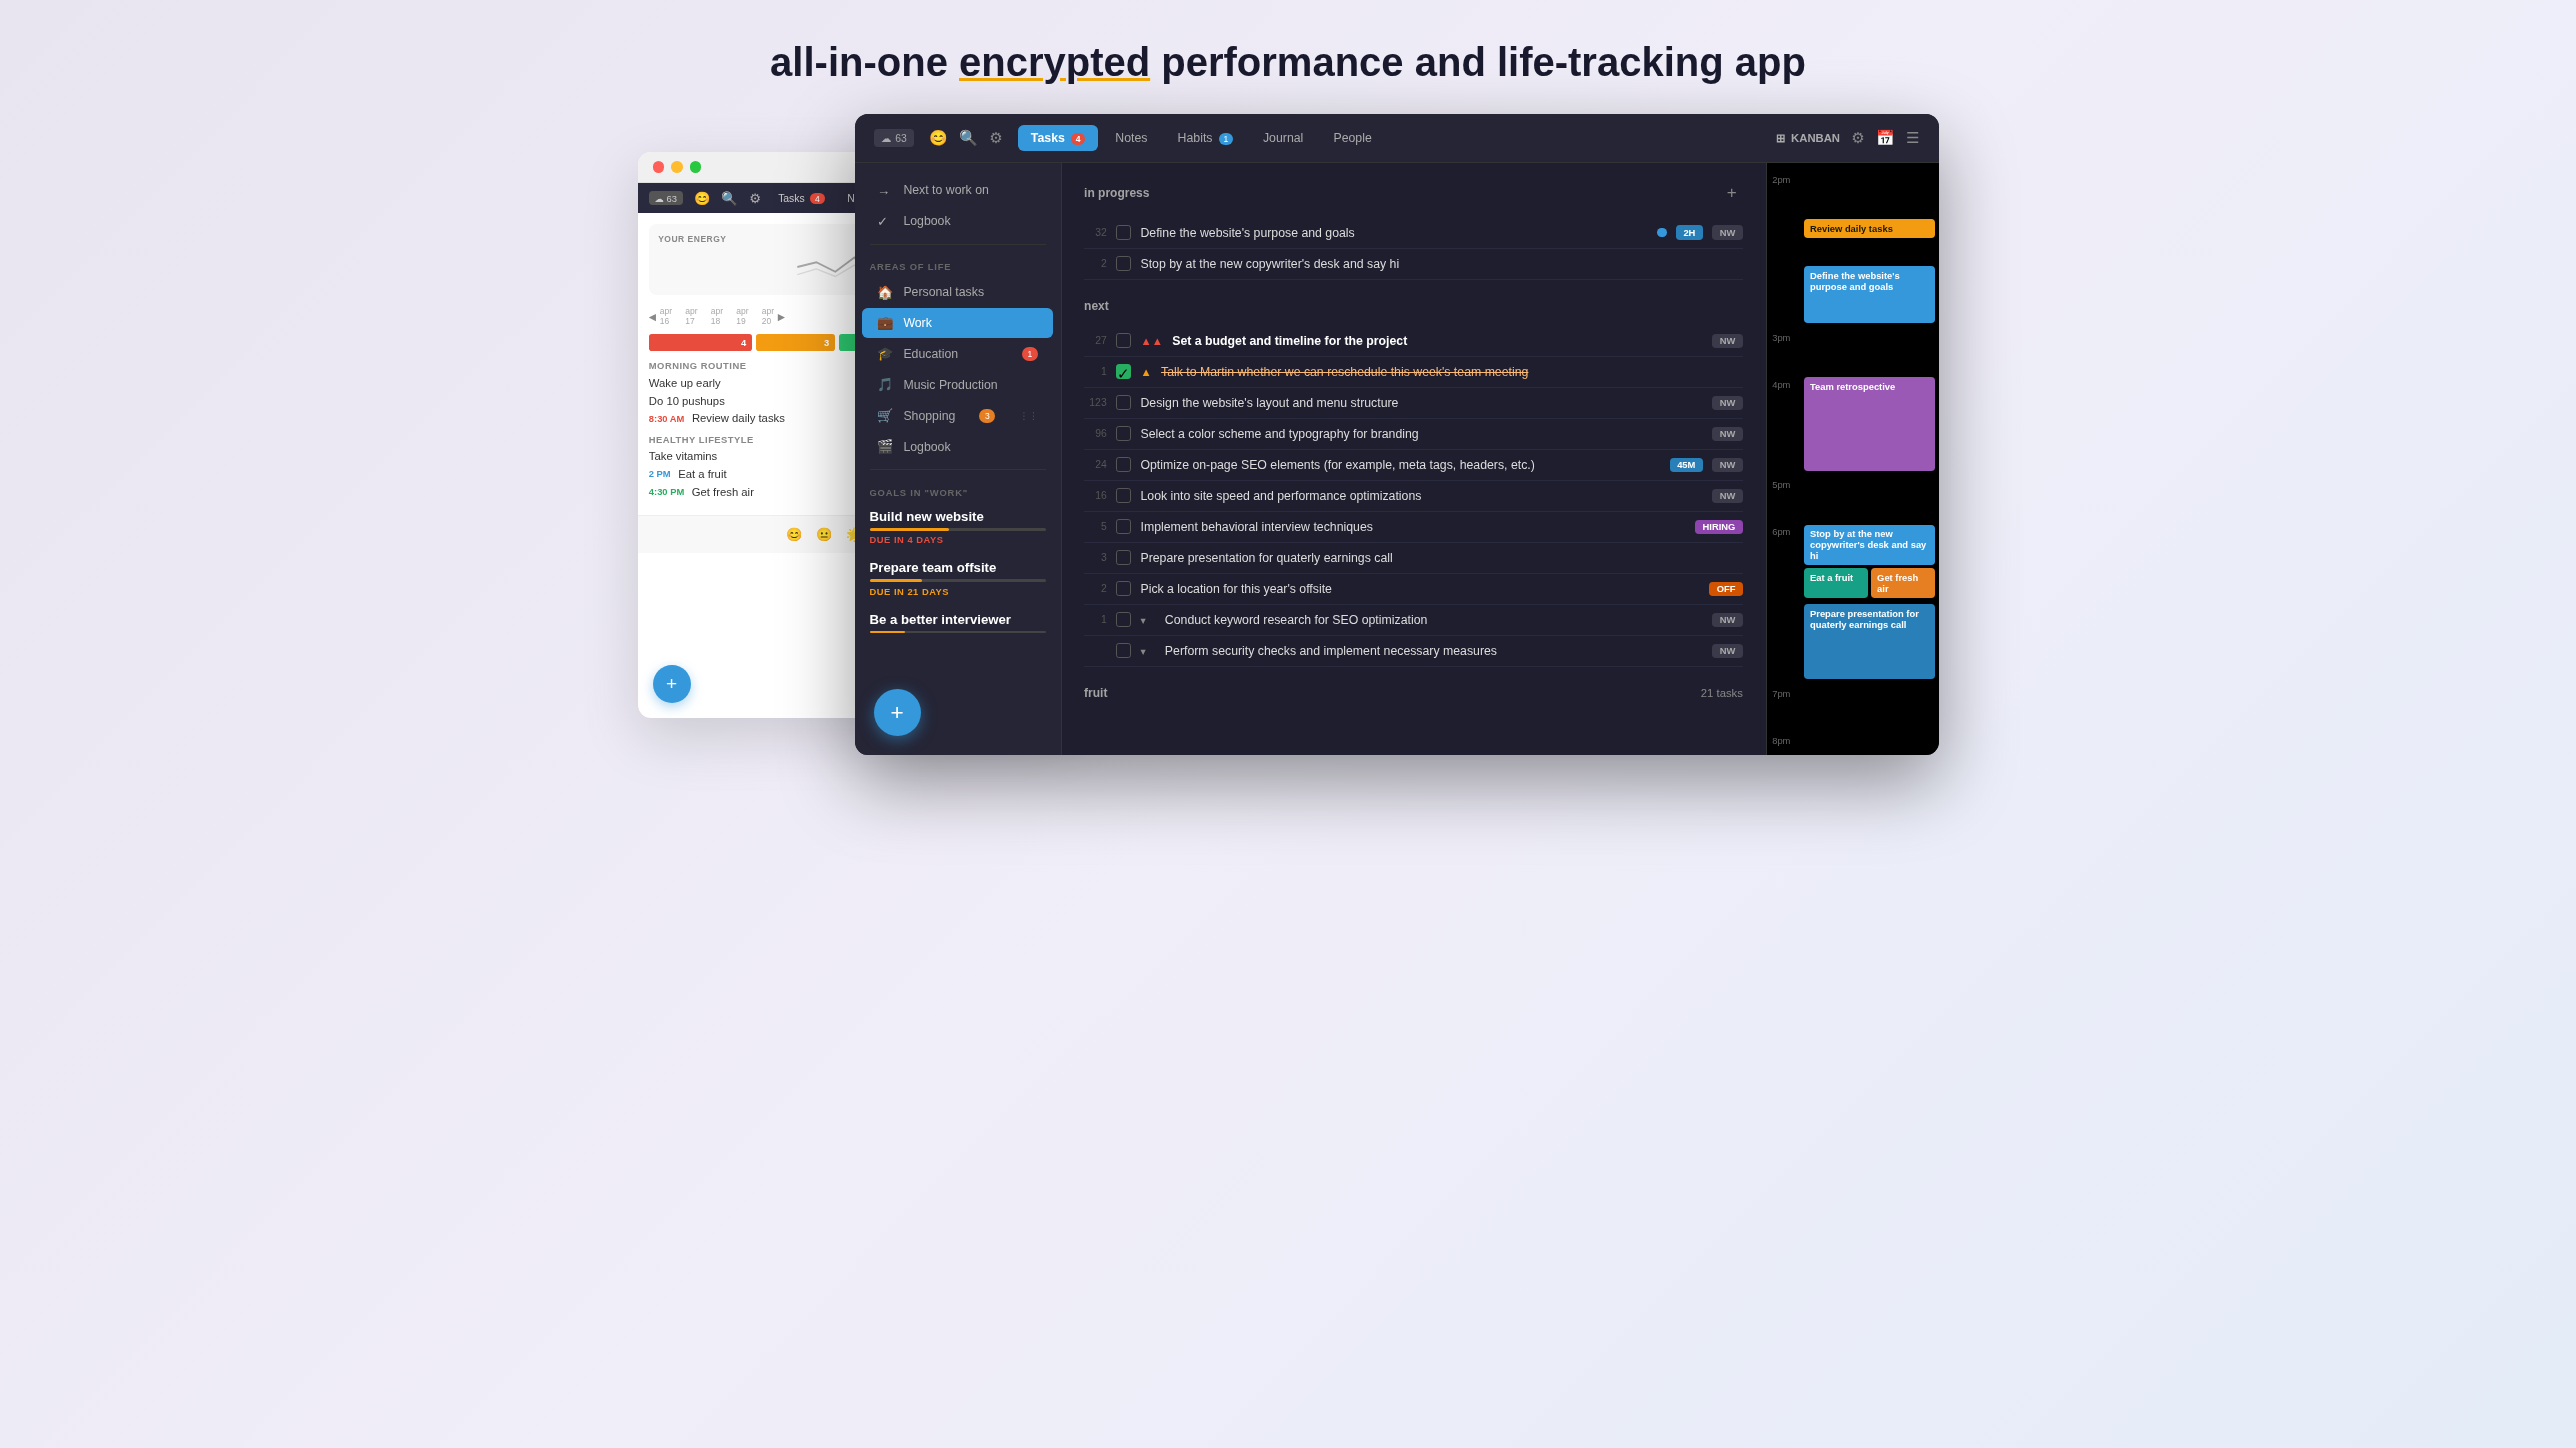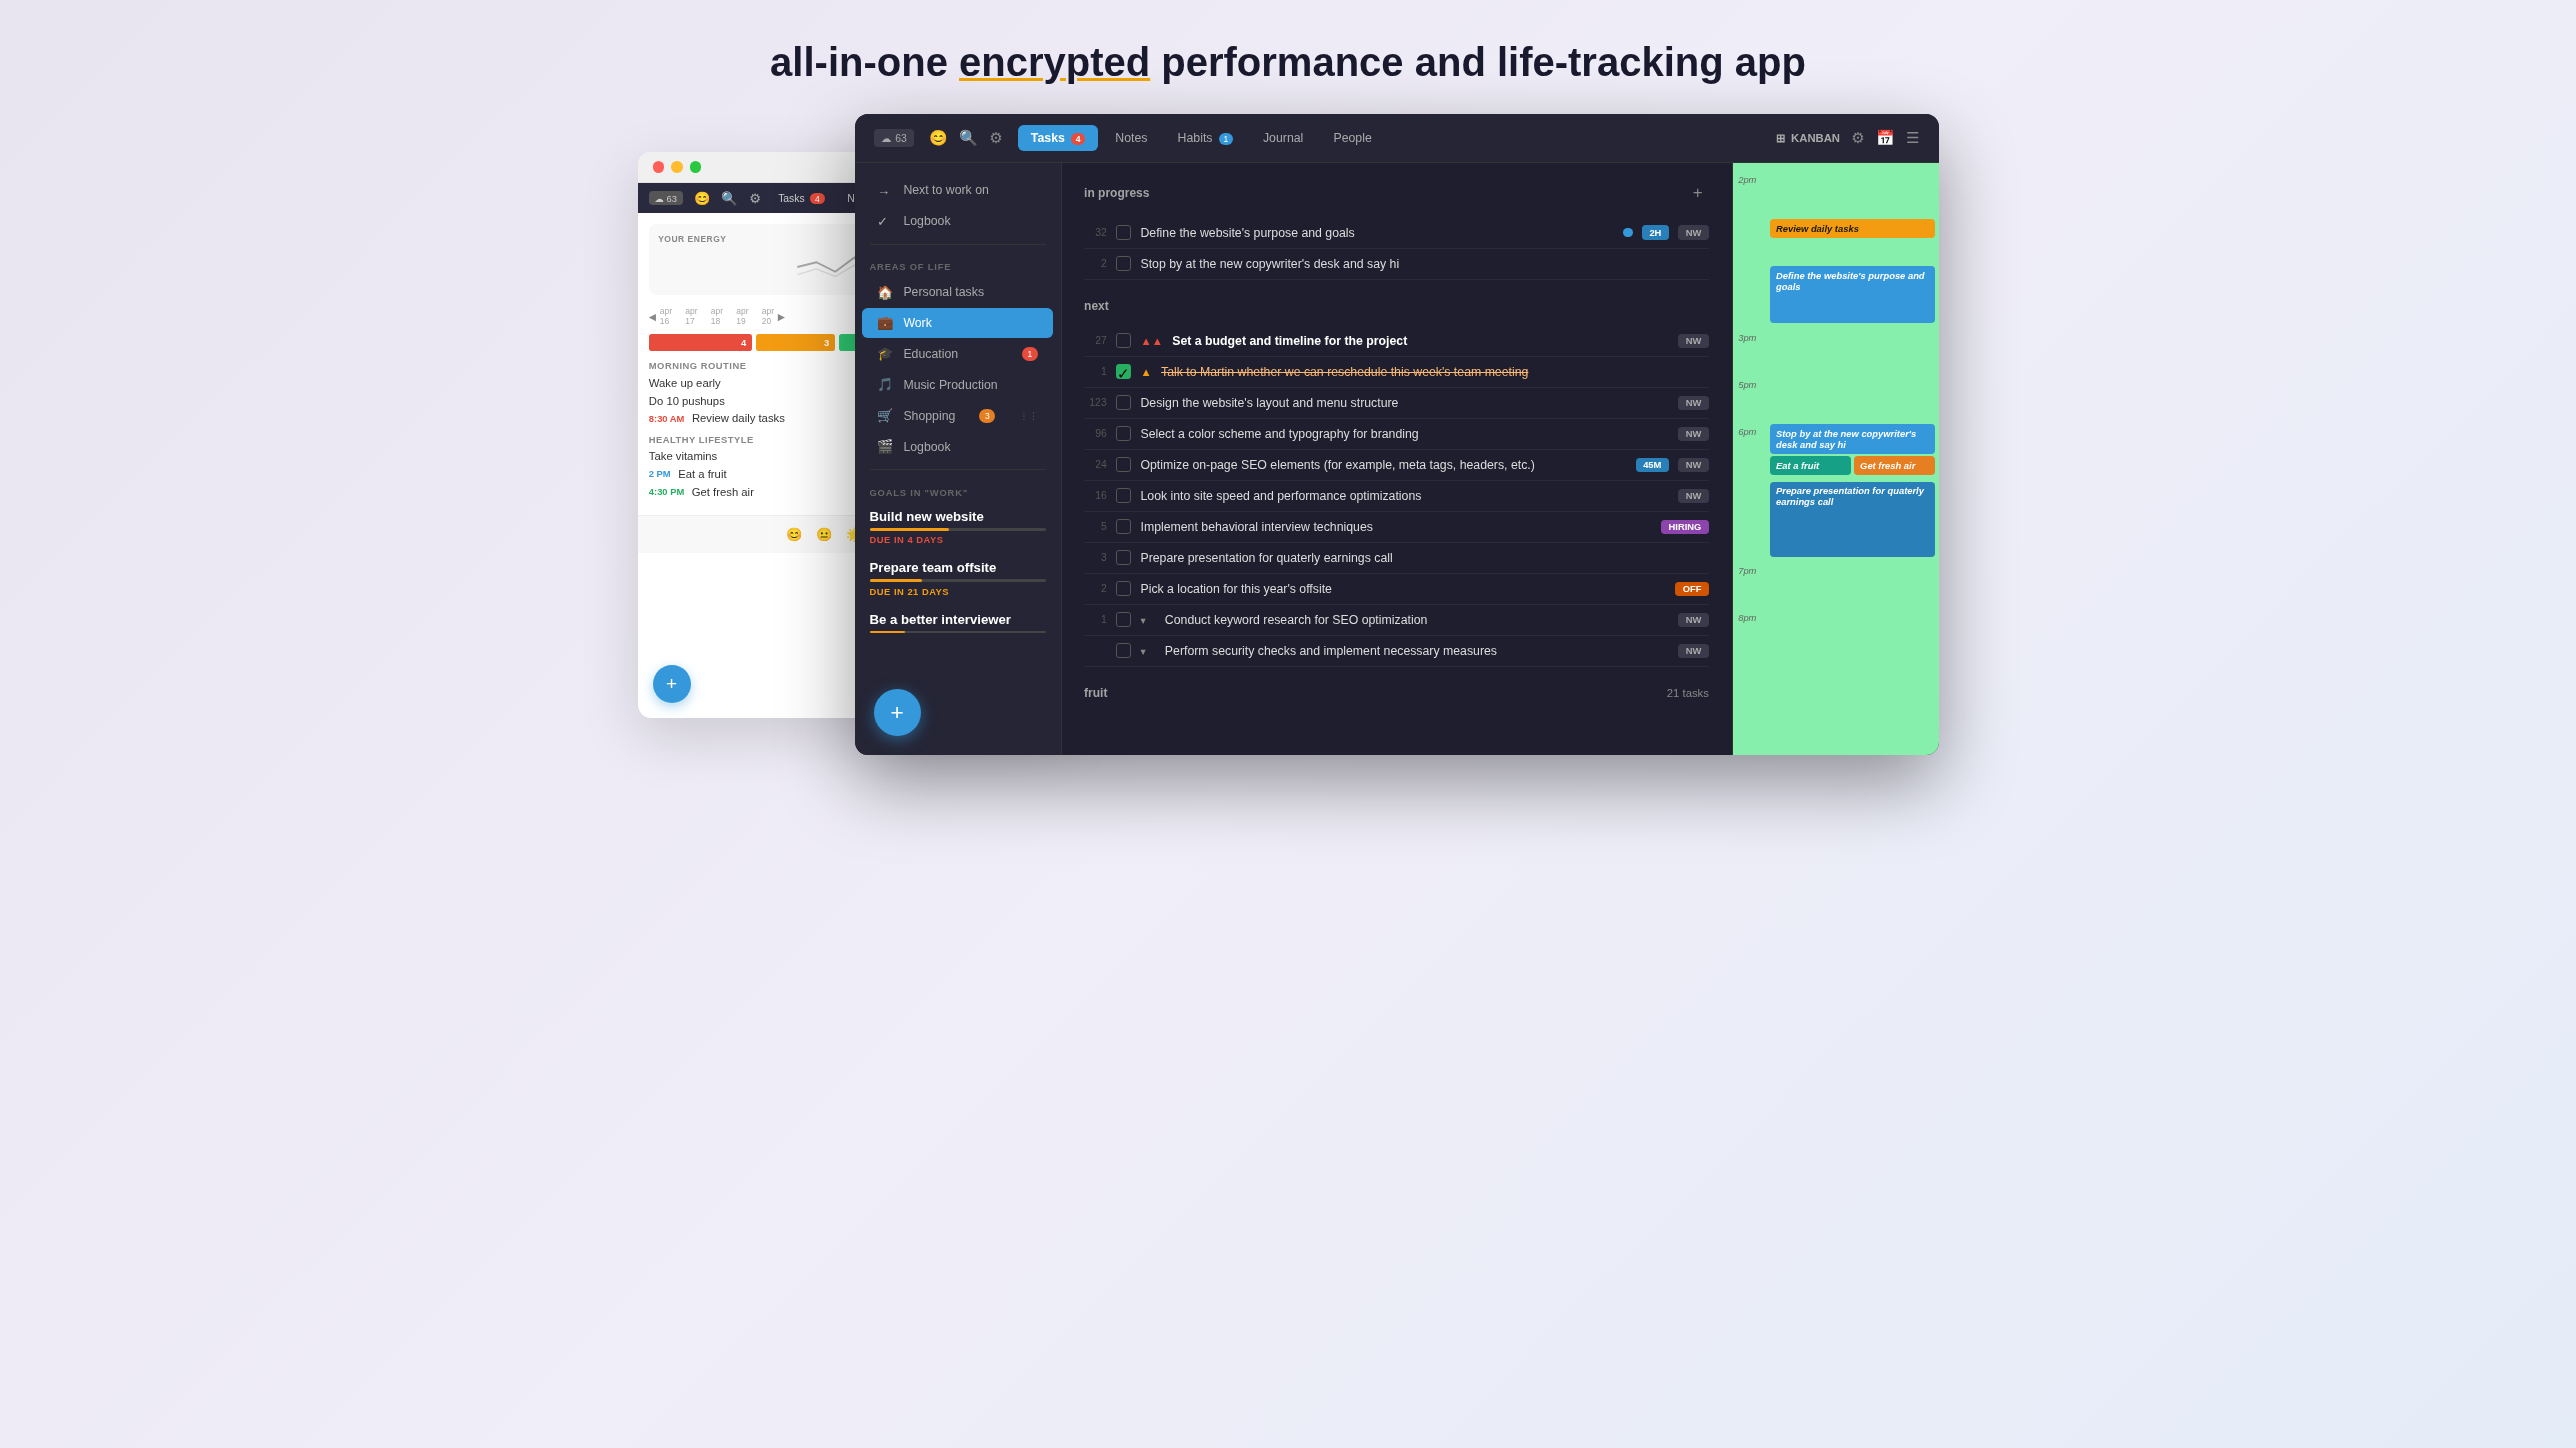--- a/index.html
+++ b/index.html
@@ -381,27 +381,26 @@
     .badge-purple { background: #8e44ad; color: white; }
     .time-badge-task { padding: 1.9px 7.5px; background: #2980b9; color: white; border-radius: 3.8px; font-size: 9.4px; font-weight: 700; }
 
     .collapse-icon { color: #888; font-size: 10.4px; width: 15px; }
 
     .later-section { margin-top: 19px; }
     .later-count { color: #888; font-size: 11.3px; }
 
     
     .right-panel {
-      width: 207px;
-      background: #86efac;
+      width: 173px;
+      background: #000000;
       border-left: 0.9px solid #333;
       flex-shrink: 0;
       overflow-y: auto;
       padding: 0;
-      font-style: italic;
     }
     .cal-time-row {
       display: flex;
       align-items: flex-start;
       gap: 0;
       min-height: 47px;
     }
     .cal-time-label {
       width: 34px;
       font-size: 9.4px;
@@ -760,20 +759,26 @@
             <div class="cal-time-label"></div>
             <div class="cal-events">
               <div class="cal-event blue" style="min-height:57px;">Define the website's purpose and goals</div>
             </div>
           </div>
           <div class="cal-time-row">
             <div class="cal-time-label">3pm</div>
             <div class="cal-events"></div>
           </div>
           <div class="cal-time-row">
+            <div class="cal-time-label">4pm</div>
+            <div class="cal-events">
+              <div class="cal-event purple" style="min-height:94px;">Team retrospective</div>
+            </div>
+          </div>
+          <div class="cal-time-row">
             <div class="cal-time-label">5pm</div>
             <div class="cal-events"></div>
           </div>
           <div class="cal-time-row">
             <div class="cal-time-label">6pm</div>
             <div class="cal-events">
               <div class="cal-event blue">Stop by at the new copywriter's desk and say hi</div>
               <div style="display:flex;gap:3.8px;">
                 <div class="cal-event teal" style="flex:1;">Eat a fruit</div>
                 <div class="cal-event orange" style="flex:1;">Get fresh air</div>

